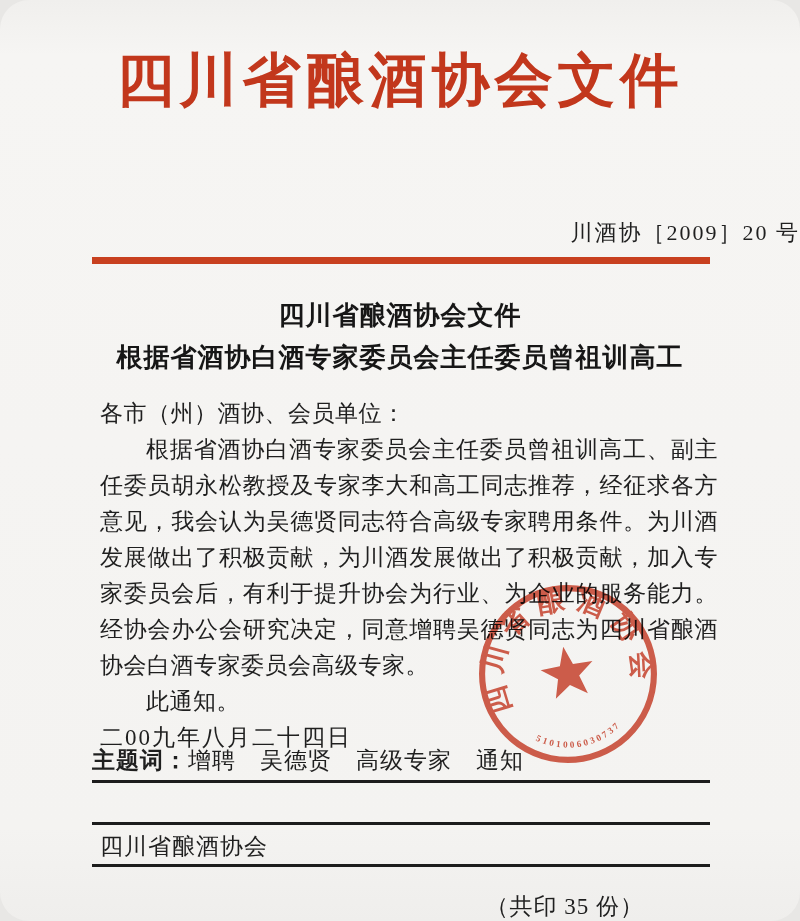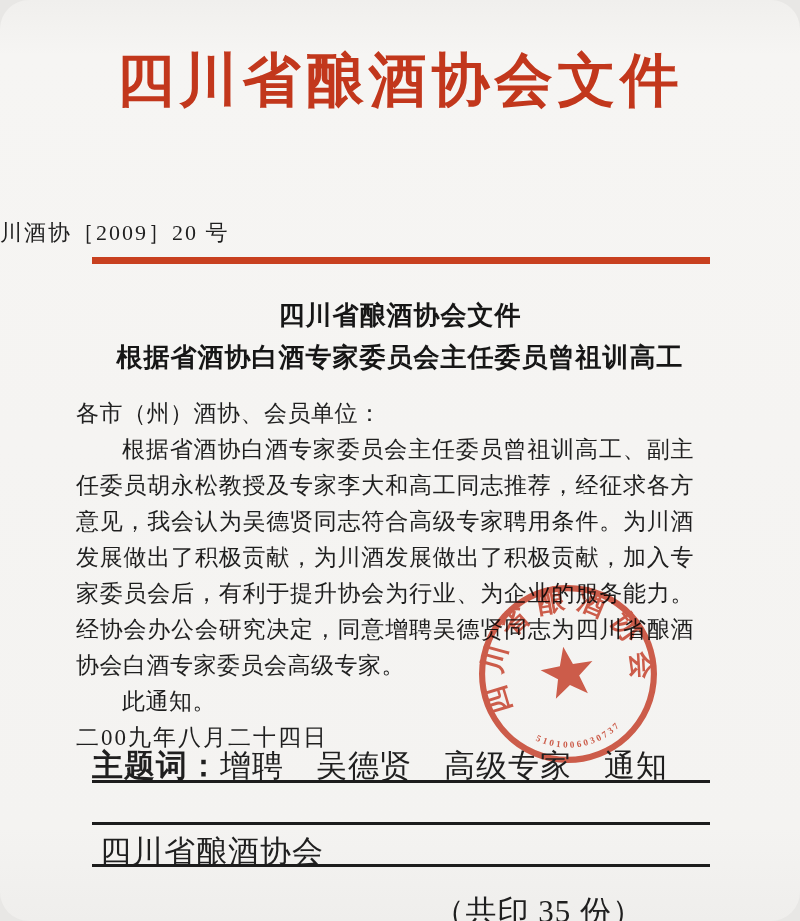--- a/index.html
+++ b/index.html
@@ -21,21 +21,21 @@
     text-align: center;
     font-size: 58px;
     font-weight: 900;
     letter-spacing: 5px;
     color: #c2371c;
     font-family: "Liberation Serif", "DejaVu Serif", serif;
   }
   .doc-number {
     position: absolute;
     top: 218px; left: 0; right: 0;
-    text-align: left;
+    text-align: right;
     font-size: 22px;
     letter-spacing: 2px;
   }
   .red-rule {
     position: absolute;
     top: 257px; left: 92px;
     width: 618px; height: 7px;
     background: #c8401f;
   }
   .notice-title {
@@ -44,21 +44,21 @@
     text-align: center;
     font-family: "Liberation Sans", "DejaVu Sans", sans-serif;
     font-weight: 700;
     font-size: 26px;
     line-height: 42px;
     letter-spacing: 1px;
     color: #161616;
   }
   .content {
     position: absolute;
-    top: 396px; left: 76px;
+    top: 396px; left: 100px;
     width: 618px;
     font-size: 23px;
     line-height: 36px;
     letter-spacing: 0.5px;
   }
   .salutation { text-align: left; }
   .paragraph {
     text-indent: 2em;
     text-align: justify;
     text-justify: inter-ideograph;
@@ -81,21 +81,21 @@
   .seal text {
     font-family: "Liberation Serif", "DejaVu Serif", serif;
     fill: #cc3d26;
   }
   .seal .org-arc { font-size: 27px; font-weight: 700; letter-spacing: 9px; }
   .seal .serial-arc { font-size: 9px; font-weight: 700; letter-spacing: 2.5px; }
   .footer-block {
     position: absolute;
     left: 92px;
     width: 618px;
-    font-size: 31px;
+    font-size: 23px;
   }
   .subject-row { top: 745px; letter-spacing: 1px; }
   .subject-label, .cc-label { font-weight: 700; }
   .black-rule {
     position: absolute;
     left: 92px; width: 618px; height: 3px;
     background: #1c1c1c;
   }
   .rule-1 { top: 780px; }
   .rule-2 { top: 822px; }

